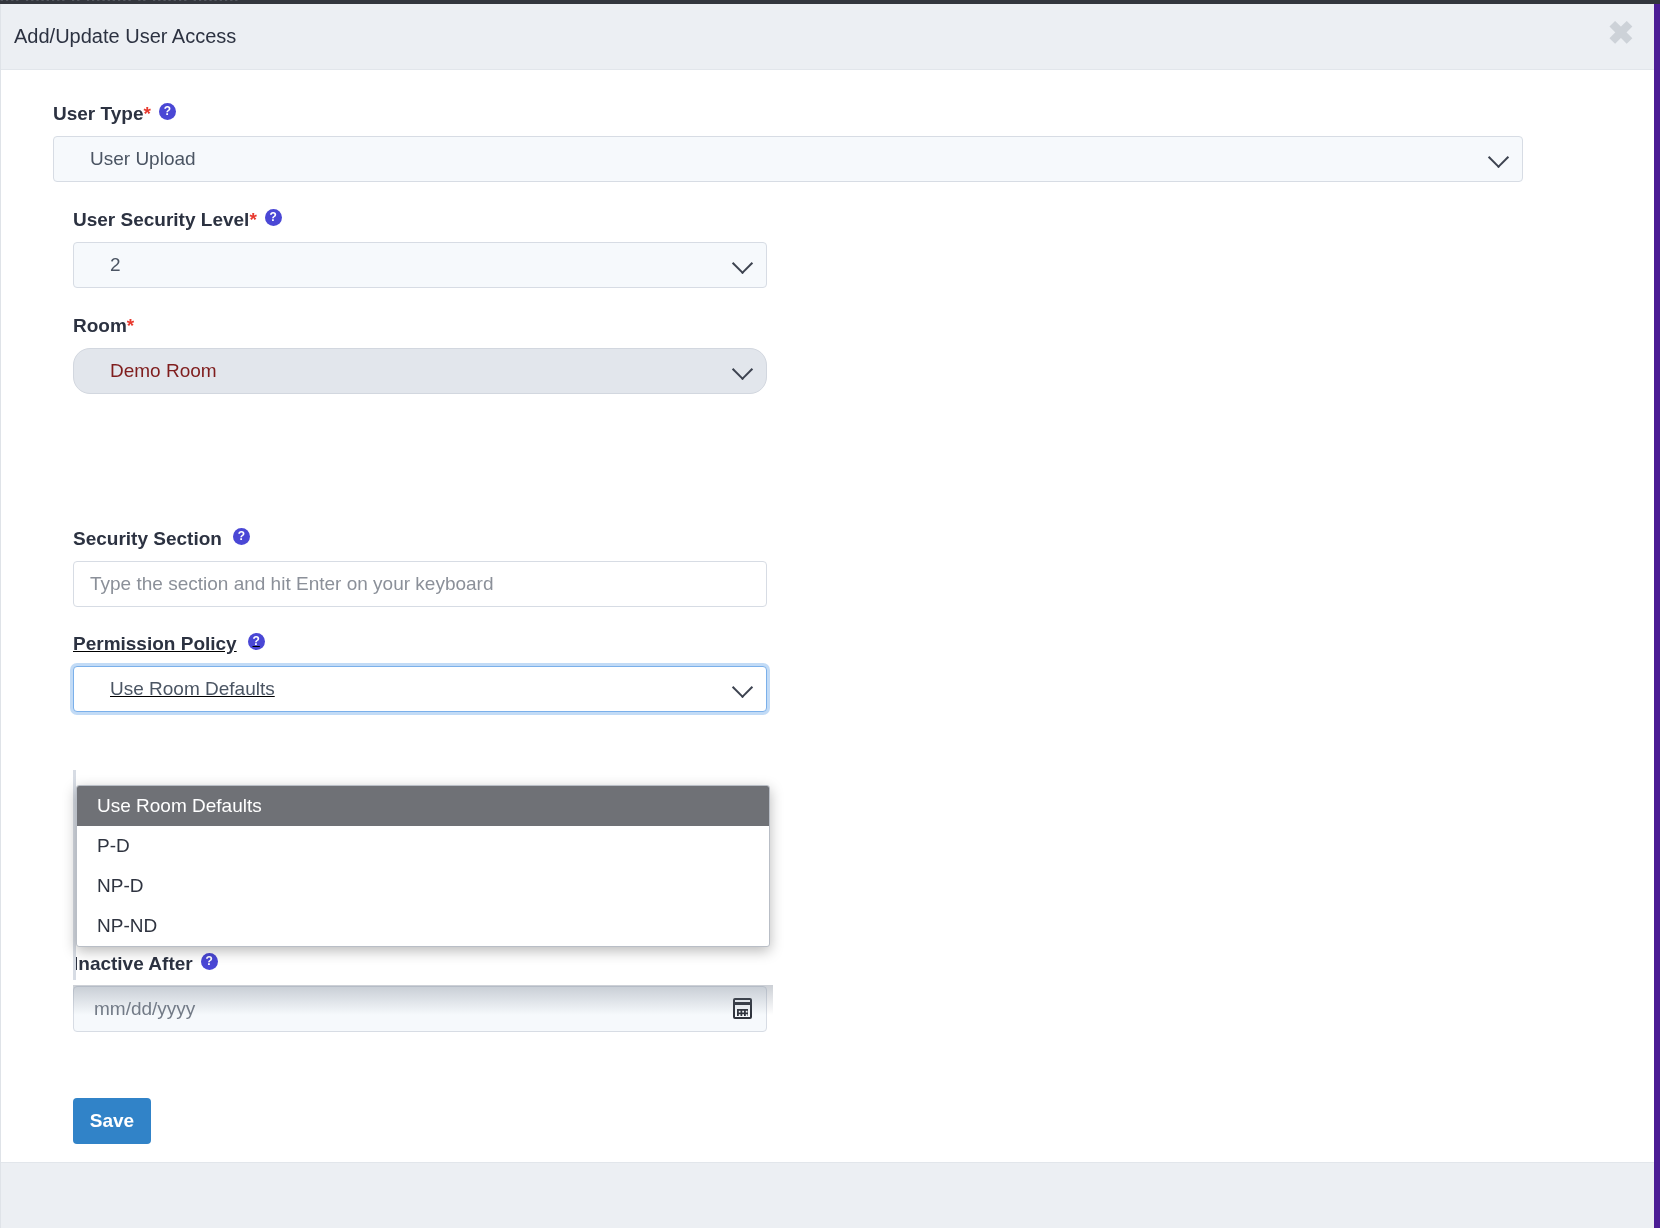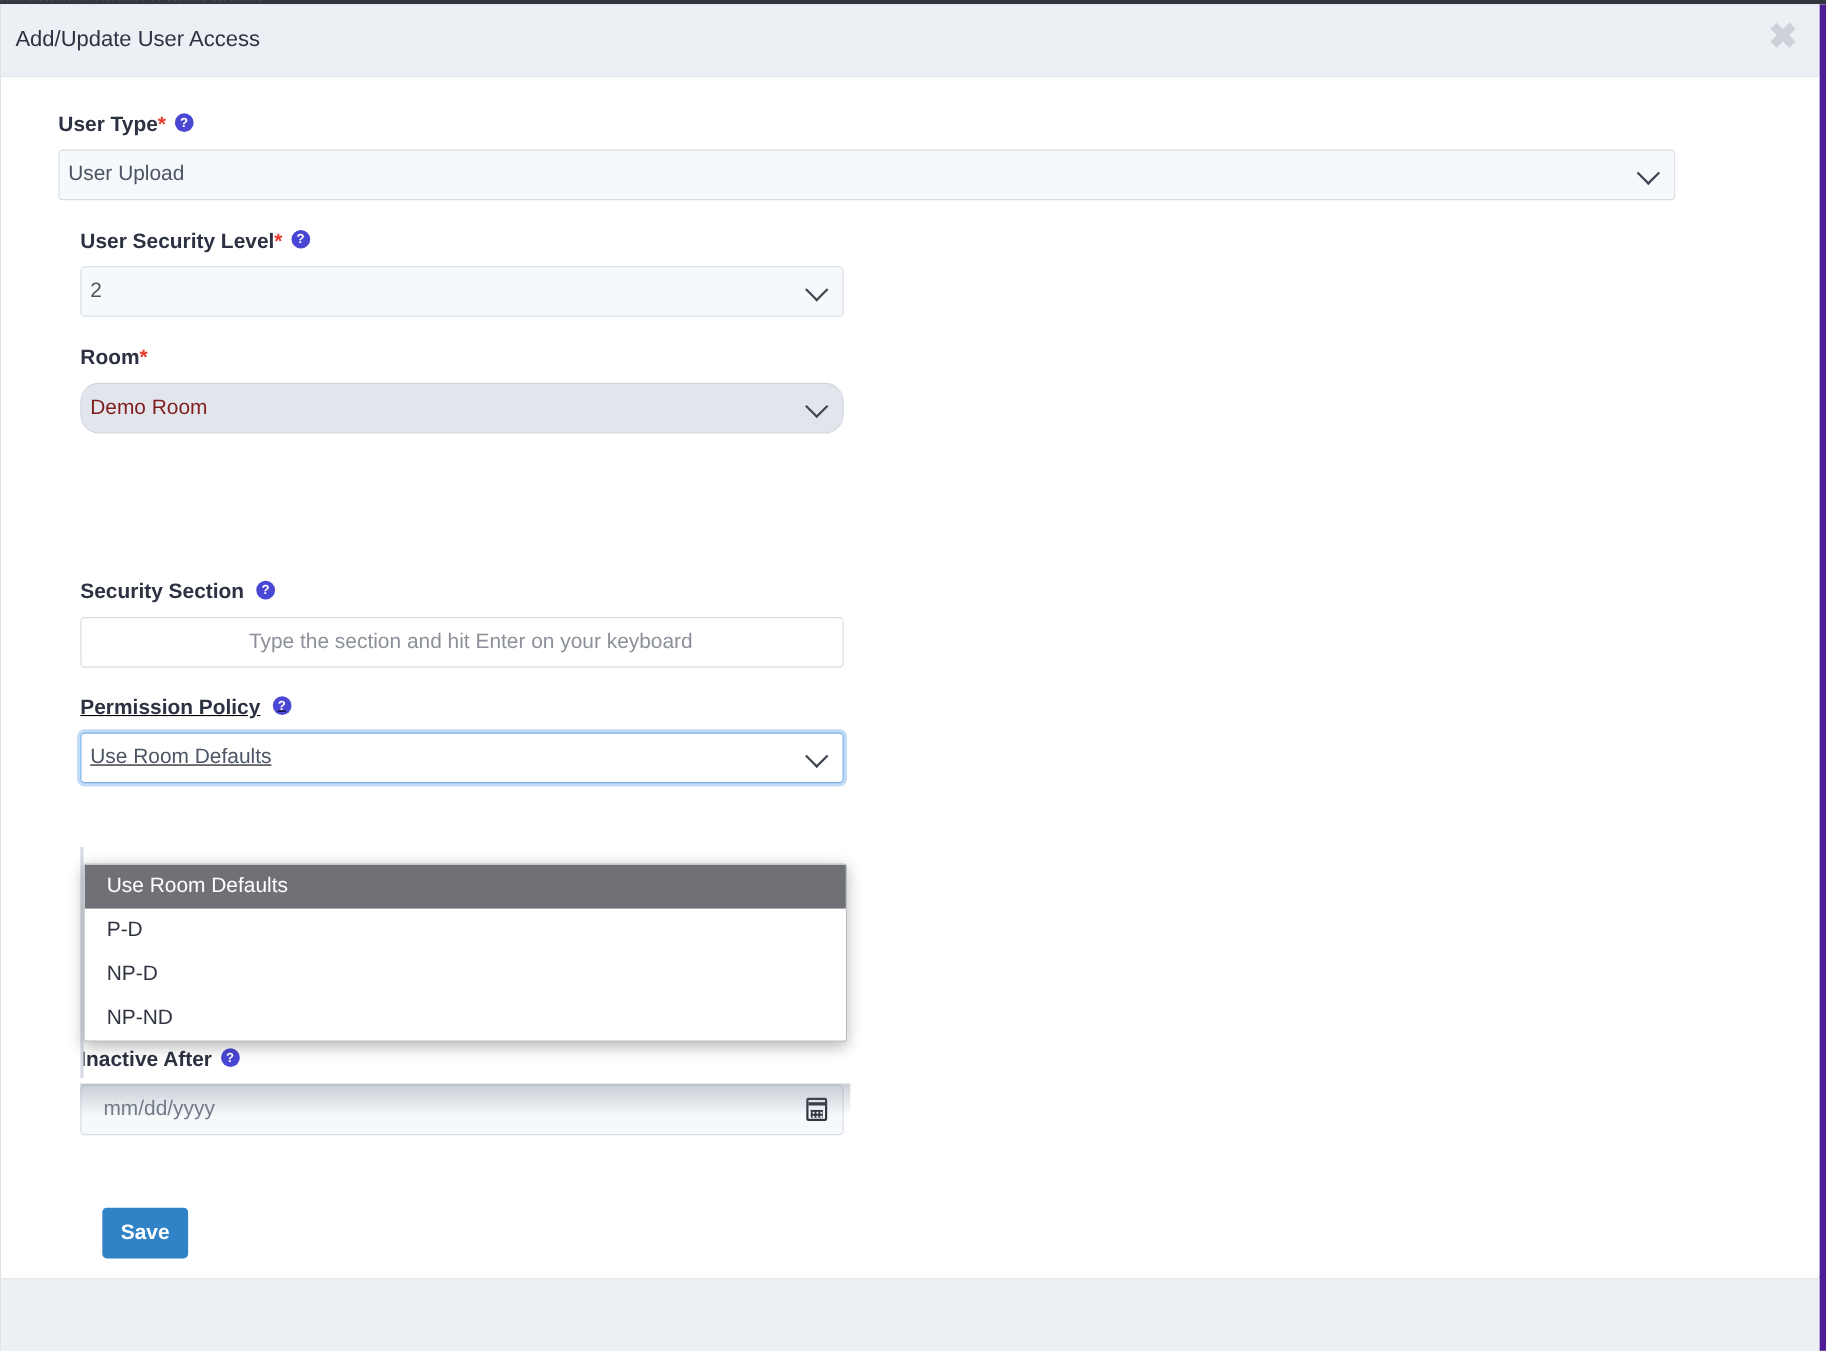--- a/index.html
+++ b/index.html
@@ -134,21 +134,21 @@
 
   .sel {
     position: relative;
     box-sizing: border-box;
     height: 46px;
     background: #f6f9fc;
     border: 1px solid #d7dce4;
     border-radius: 4px;
     display: flex;
     align-items: center;
-    padding-left: 8px;
+    padding-left: 36px;
     font-size: 19px;
     color: #4b5563;
     font-family: "Liberation Sans", sans-serif;
     cursor: pointer;
   }
   .sel.disabled {
     background: #e2e6ec;
     border-color: #d2d7df;
     color: #7f1d1d;
     cursor: default;
@@ -336,21 +336,21 @@
         <span class="chev"></span>
       </div>
     </div>
 
 
     <div style="position:absolute; left:72px; top:458px;">
       <div class="field-label">
         <span>Security Section</span>
           <span class="help-icon gap-wide">?</span>
       </div>
-      <div class="txt" style="width:694px; margin-top:11px;justify-content:center;">
+      <div class="txt" style="width:694px; margin-top:11px;">
         <span>Type the section and hit Enter on your keyboard</span>
       </div>
     </div>
 
     <div style="position:absolute; left:72px; top:563px;text-decoration:underline;">
       <div class="field-label">
         <span>Permission Policy</span>
           <span class="help-icon gap-wide">?</span>
       </div>
       <div class="sel focused" style="width:694px; margin-top:11px;">
@@ -365,21 +365,21 @@
       <div class="field-label">
         <span>Inactive After</span>
           <span class="help-icon">?</span>
       </div>
       <div class="date-input" style="width:694px; margin-top:11px;">
         <span>mm/dd/yyyy</span>
         <span class="cal-icon"></span>
       </div>
     </div>
 
-    <button class="save-btn" style="position:absolute; left:72px; top:1028px;margin-left:20px;">Save</button>
+    <button class="save-btn" style="position:absolute; left:72px; top:1028px;">Save</button>
 
     <div class="dd-shadow"></div>
     <div class="dd-list">
       <div class="dd-item selected">Use Room Defaults</div>
       <div class="dd-item">P-D</div>
       <div class="dd-item">NP-D</div>
       <div class="dd-item">NP-ND</div>
     </div>
 
   </div>

